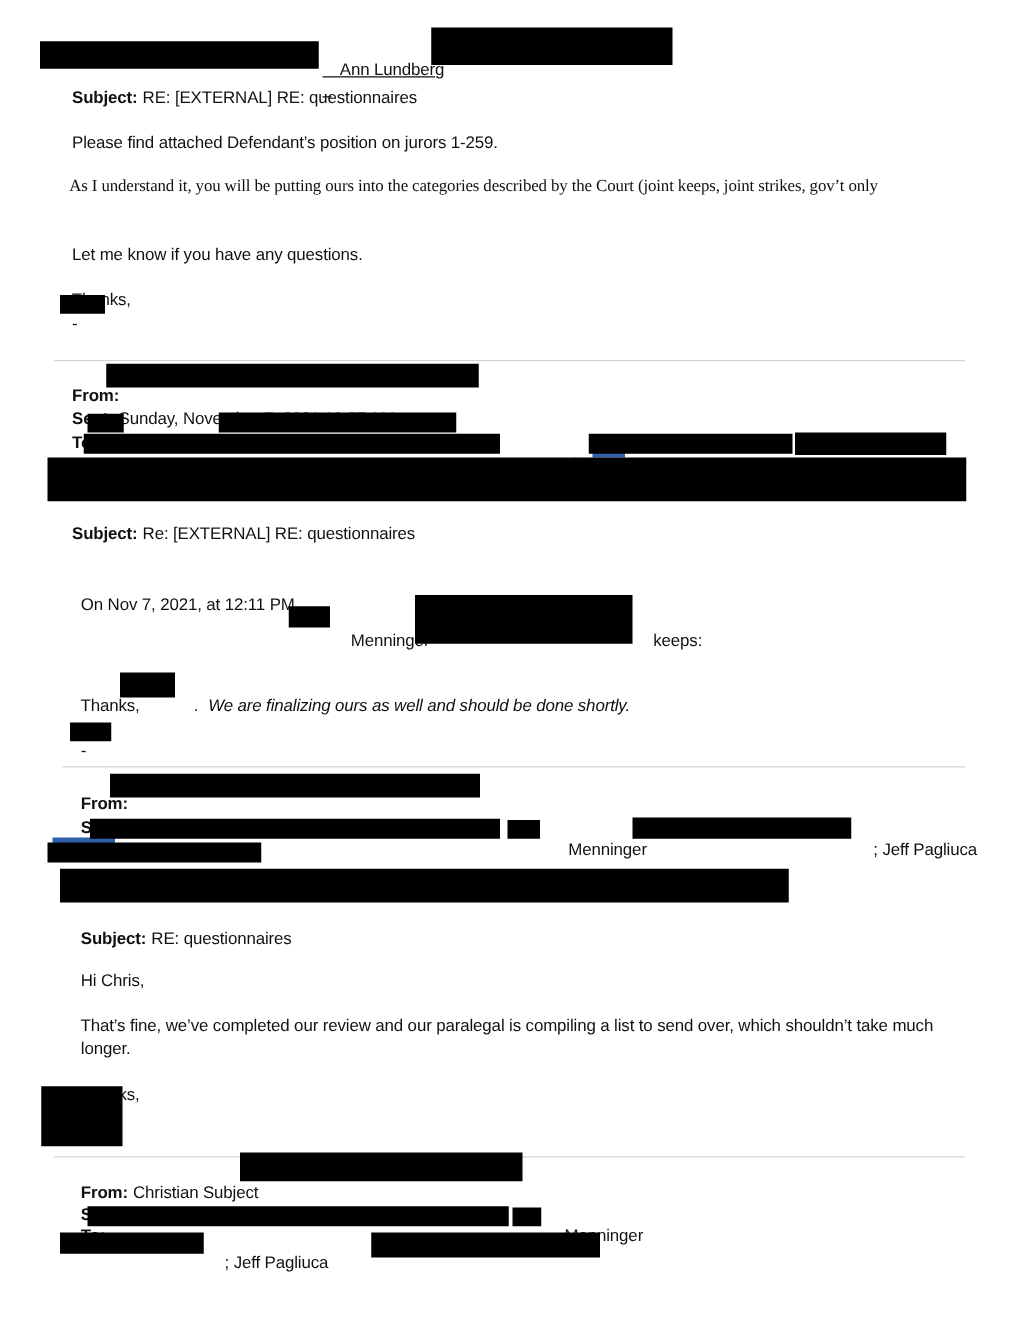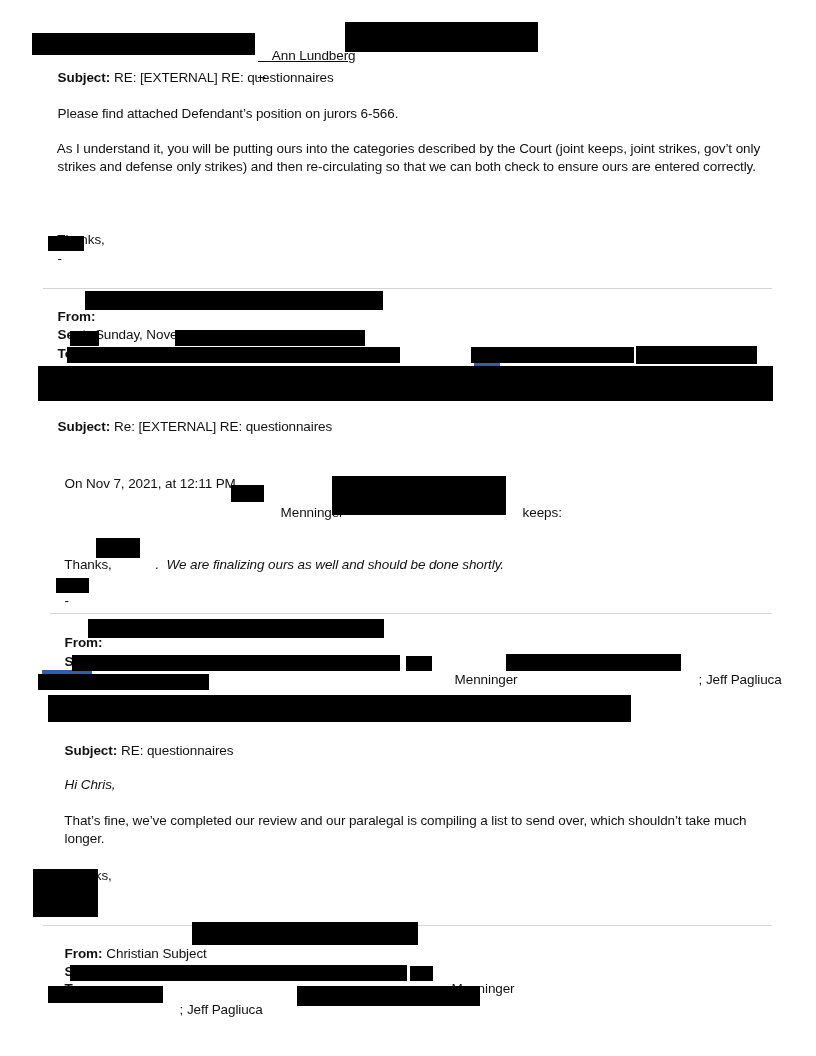--- a/index.html
+++ b/index.html
@@ -52,27 +52,27 @@
   <div class="remnant" style="left:474px; top:361px; width:26px; height:5px;"></div>
   <div class="remnant" style="left:42px; top:670px; width:50px; height:6px;"></div>
 
   <div class="line" style="left:258px; top:32px;text-decoration:underline;">
     <span>Ann Lundberg</span>
   </div>
   <div class="line" style="left:43px; top:54px;">
     <span class="b">Subject:</span><span class="val">RE: [EXTERNAL] RE: questionnaires</span>
   </div>
   <div class="line" style="left:43px; top:90px;">
-    <span>Please find attached Defendant’s position on jurors 6-566.</span>
-  </div>
-  <div class="line" style="left:43px; top:125px;">
+    <span>Please find attached Defendant’s position on jurors 1-259.</span>
+  </div>
+  <div class="line" style="left:43px; top:125px;font-family:Liberation Serif, serif;">
     <span>As I understand it, you will be putting ours into the categories described by the Court (joint keeps, joint strikes, gov’t only</span>
   </div>
-  <div class="line" style="left:43px; top:143px;">
-    <span>strikes and defense only strikes) and then re-circulating so that we can both check to ensure ours are entered correctly.</span>
+  <div class="line" style="left:43px; top:180px;">
+    <span>Let me know if you have any questions.</span>
   </div>
   <div class="line" style="left:43px; top:216px;">
     <span>Thanks,</span>
   </div>
   <div class="line" style="left:43px; top:235px;">
     <span>-</span>
   </div>
 
   <div class="redact" style="left:32px; top:33px; width:223px; height:22px;"></div>
   <div class="redact" style="left:345px; top:22px; width:193px; height:30px;"></div>
@@ -151,21 +151,21 @@
     <span class="b">Subject:</span><span class="val">RE: questionnaires</span>
   </div>
 
   <div class="redact" style="left:88px; top:619px; width:296px; height:19px;"></div>
   <div class="redact" style="left:72px; top:655px; width:328px; height:16px;"></div>
   <div class="redact" style="left:406px; top:656px; width:26px; height:15px;"></div>
   <div class="redact" style="left:506px; top:654px; width:175px; height:17px;"></div>
   <div class="redact" style="left:38px; top:674px; width:171px; height:16px;"></div>
   <div class="redact" style="left:48px; top:695px; width:583px; height:27px;"></div>
 
-  <div class="line" style="left:50px; top:761px;font-style:italic;">
+  <div class="line" style="left:50px; top:761px;">
     <span>Hi Chris,</span>
   </div>
   <div class="line" style="left:50px; top:797px;text-align:right;">
     <span>That’s fine, we’ve completed our review and our paralegal is compiling a list to send over, which shouldn’t take much</span>
   </div>
   <div class="line" style="left:50px; top:815px;">
     <span>longer.</span>
   </div>
   <div class="line" style="left:50px; top:852px;">
     <span>Thanks,</span>

